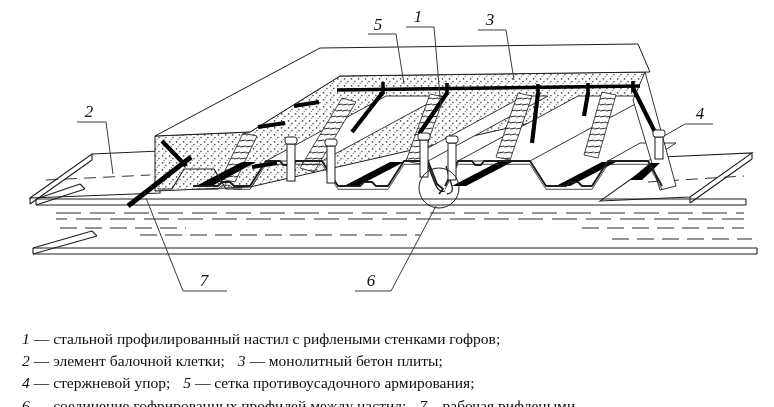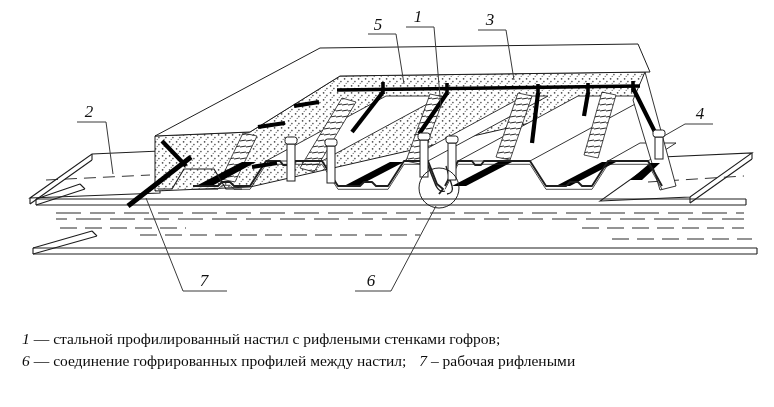--- a/index.html
+++ b/index.html
@@ -182,17 +182,25 @@
         </g>
       </g>
     </svg>
   </div>
 
   <div class="legend">
     <p>
       <span class="leg-seg"><span class="leg-num">1</span><span>— стальной профилированный настил с рифлеными стенками гофров;</span></span>
     </p>
     <p>
+      <span class="leg-seg"><span class="leg-num">2</span><span>— элемент балочной клетки;</span></span>
+      <span class="leg-seg"><span class="leg-num">3</span><span>— монолитный бетон плиты;</span></span>
+    </p>
+    <p>
+      <span class="leg-seg"><span class="leg-num">4</span><span>— стержневой упор;</span></span>
+      <span class="leg-seg"><span class="leg-num">5</span><span>— сетка противоусадочного армирования;</span></span>
+    </p>
+    <p>
       <span class="leg-seg"><span class="leg-num">6</span><span>— соединение гофрированных профилей между настил;</span></span>
       <span class="leg-seg"><span class="leg-num">7</span><span>– рабочая рифлеными</span></span>
     </p>
   </div>
 </div>
 
 </body></html>

